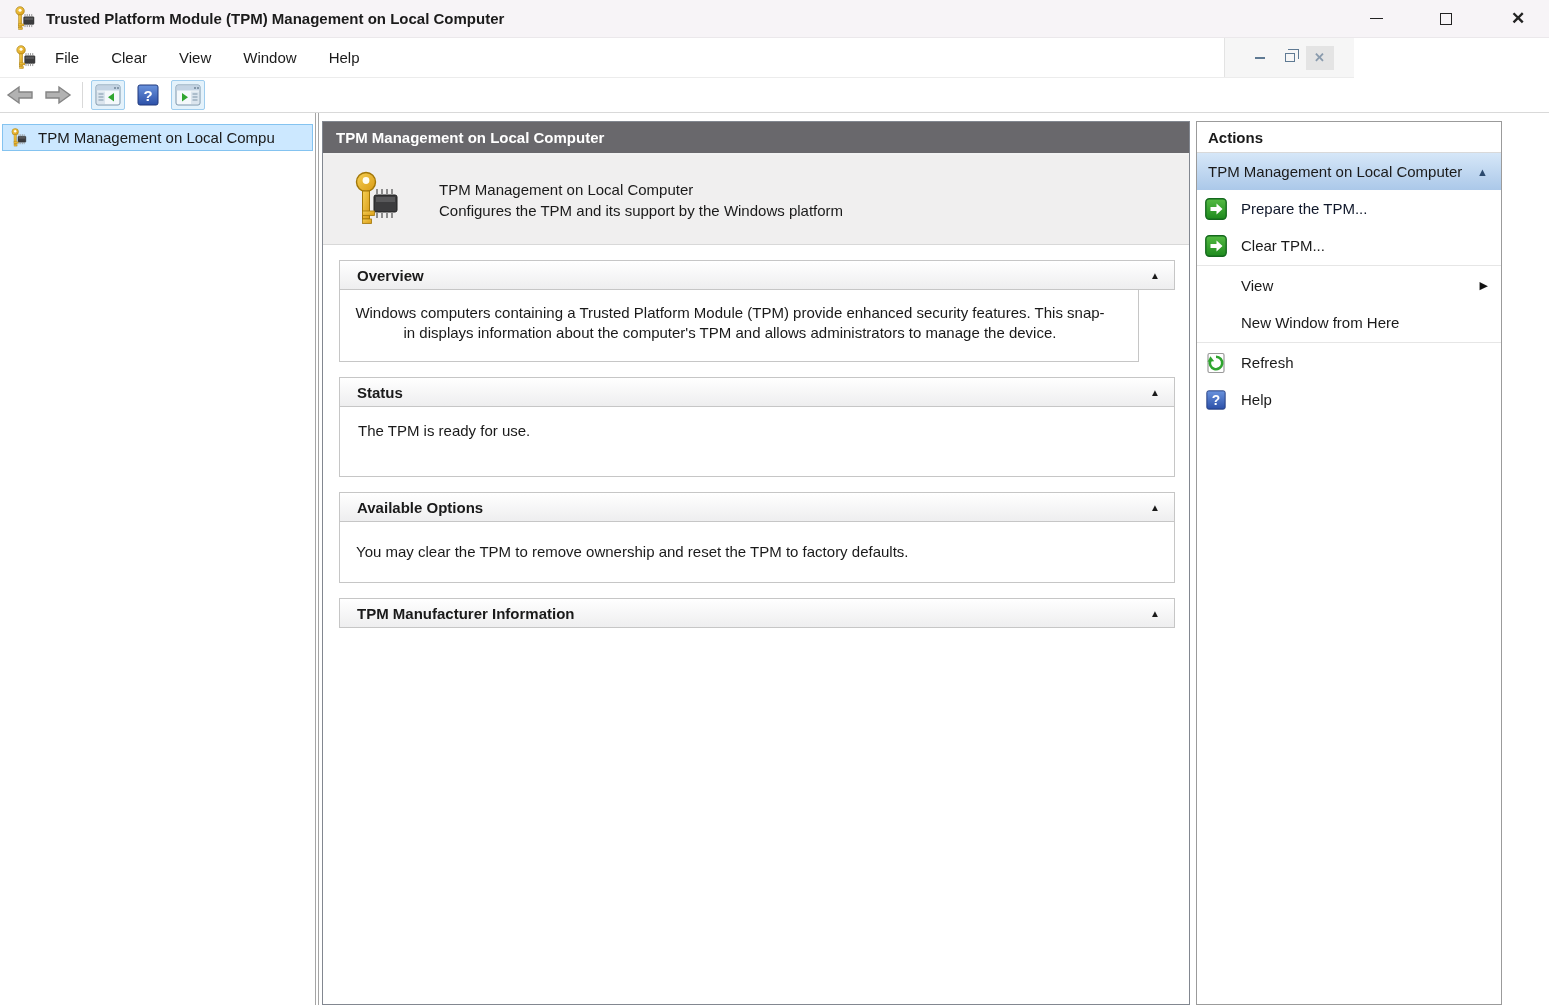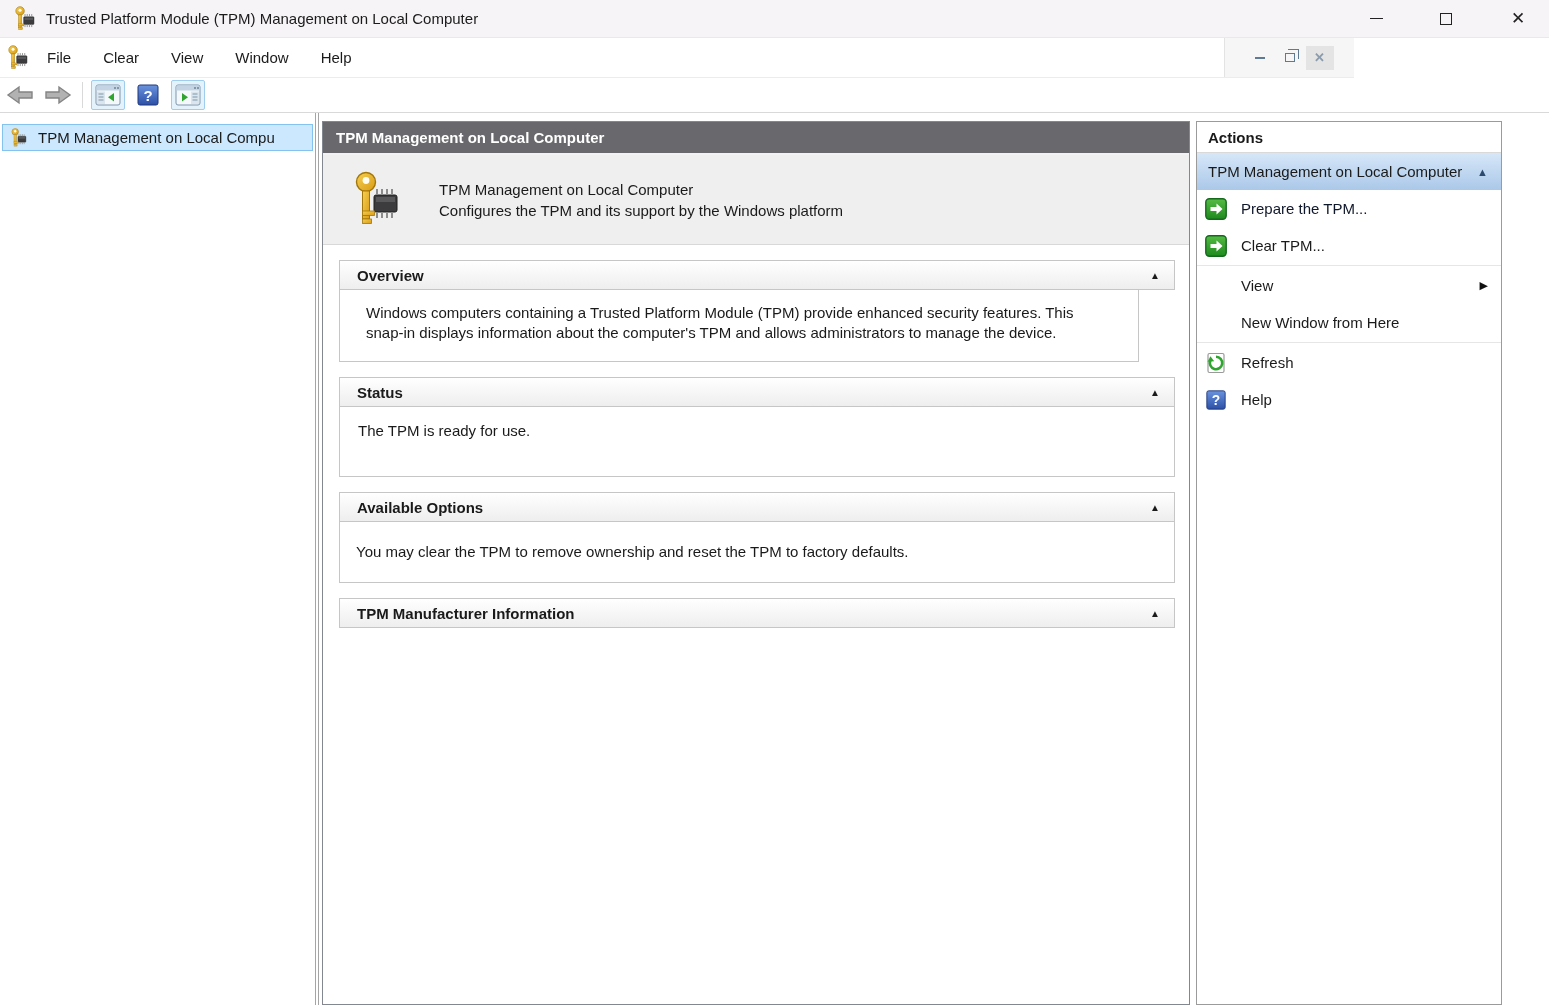--- a/index.html
+++ b/index.html
@@ -1,33 +1,33 @@
 <!DOCTYPE html>
 <html><head>
 <meta charset="utf-8">
 <style>
   * { margin:0; padding:0; box-sizing:border-box; }
   html,body { width:1549px; height:1005px; overflow:hidden;
     font-family:"Liberation Sans", sans-serif; background:#ffffff; color:#1a1a1a; }
 
   
   .titlebar { position:absolute; left:0; top:0; width:1549px; height:38px;
-    background:#f7f4f7; display:flex; align-items:center; border-bottom:1px solid #ebe8eb; }
+    background:#f7f4f7; display:flex; align-items:center; border-bottom:1px solid #ebe8eb;font-weight:bold; }
   .titlebar .app-icon { margin-left:13px; width:24px; height:26px; }
   .titlebar .title-text { margin-left:9px; font-size:15px; color:#1b1b1b; }
   .win-btn { position:absolute; top:0; width:46px; height:37px; display:flex;
     align-items:center; justify-content:center; cursor:default; }
   .win-btn.min { left:1353px; } .win-btn.max { left:1423px; } .win-btn.close { left:1495px; }
   .glyph-min { width:13px; height:0; border-top:1.6px solid #222; display:block; }
   .glyph-max { width:12px; height:12px; border:1.6px solid #222; display:block; }
   .glyph-close { font-size:17px; color:#222; line-height:1; }
 
   
   .menubar { position:absolute; left:0; top:38px; width:1354px; height:40px;
-    background:#ffffff; display:flex; align-items:center; border-bottom:1px solid #ececec; }
+    background:#ffffff; display:flex; align-items:center; border-bottom:1px solid #ececec;padding-left:8px; }
   .menubar .mdi-icon { margin-left:7px; width:22px; height:26px; }
   .menu-item { font-size:15px; padding:6px 14px; margin-left:4px; color:#1b1b1b; }
   .mdi-strip { position:absolute; right:0; top:0; height:39px; width:130px;
     background:#f6f6f6; border-left:1px solid #e3e3e3; display:flex; align-items:center; justify-content:center; gap:2px; }
   .mdi-btn { width:28px; height:24px; display:flex; align-items:center; justify-content:center;
     color:#5f7a93; font-size:13px; font-weight:bold; }
   .mdi-btn.close { background:#e4e4e4; color:#8a9bad; }
   .mdi-restore { width:10px; height:9px; border:1.6px solid #5f7a93; position:relative; }
   .mdi-restore::before { content:""; position:absolute; left:2px; top:-5px; width:10px; height:9px;
     border:1.6px solid #5f7a93; border-bottom:none; border-left:none; }
@@ -62,21 +62,21 @@
   .intro-icon { margin-left:30px; width:48px; height:58px; flex:0 0 auto; }
   .intro-text { margin-left:38px; font-size:15px; line-height:21px; }
 
   .section { margin:15px 14px 0 16px; }
   .sec-head { height:30px; background:linear-gradient(#ffffff,#eeeeef);
     border:1px solid #c6c6c6; display:flex; align-items:center; position:relative; }
   .sec-head .sec-title { font-weight:bold; font-size:15px; margin-left:17px; }
   .sec-head .sec-arrow { position:absolute; right:14px; font-size:10px; color:#1a1a1a; }
   .sec-body { border:1px solid #c6c6c6; border-top:none; background:#ffffff;
     font-size:15px; position:relative; }
-  .body-overview { height:72px; padding:13px 30px 0 26px; line-height:20px; max-width:800px; }
+  .body-overview { height:72px; padding:13px 30px 0 12px; line-height:20px; max-width:800px;text-align:center; }
   .body-status { height:70px; padding:15px 0 8px 18px; }
   .body-options { height:61px; padding:21px 0 0 16px; }
   .body-mfr { height:63px; }
   .mfr-field { position:absolute; top:22px; white-space:nowrap; }
   .mfr-1 { left:24px; } .mfr-2 { left:307px; } .mfr-3 { left:622px; }
 
   
   .actions-panel { position:absolute; left:1196px; top:121px; width:306px; height:884px;
     background:#ffffff; border:1px solid #9b9b9b; }
   .actions-title { height:31px; border-bottom:1px solid #d9d9d9; display:flex; align-items:center; }

